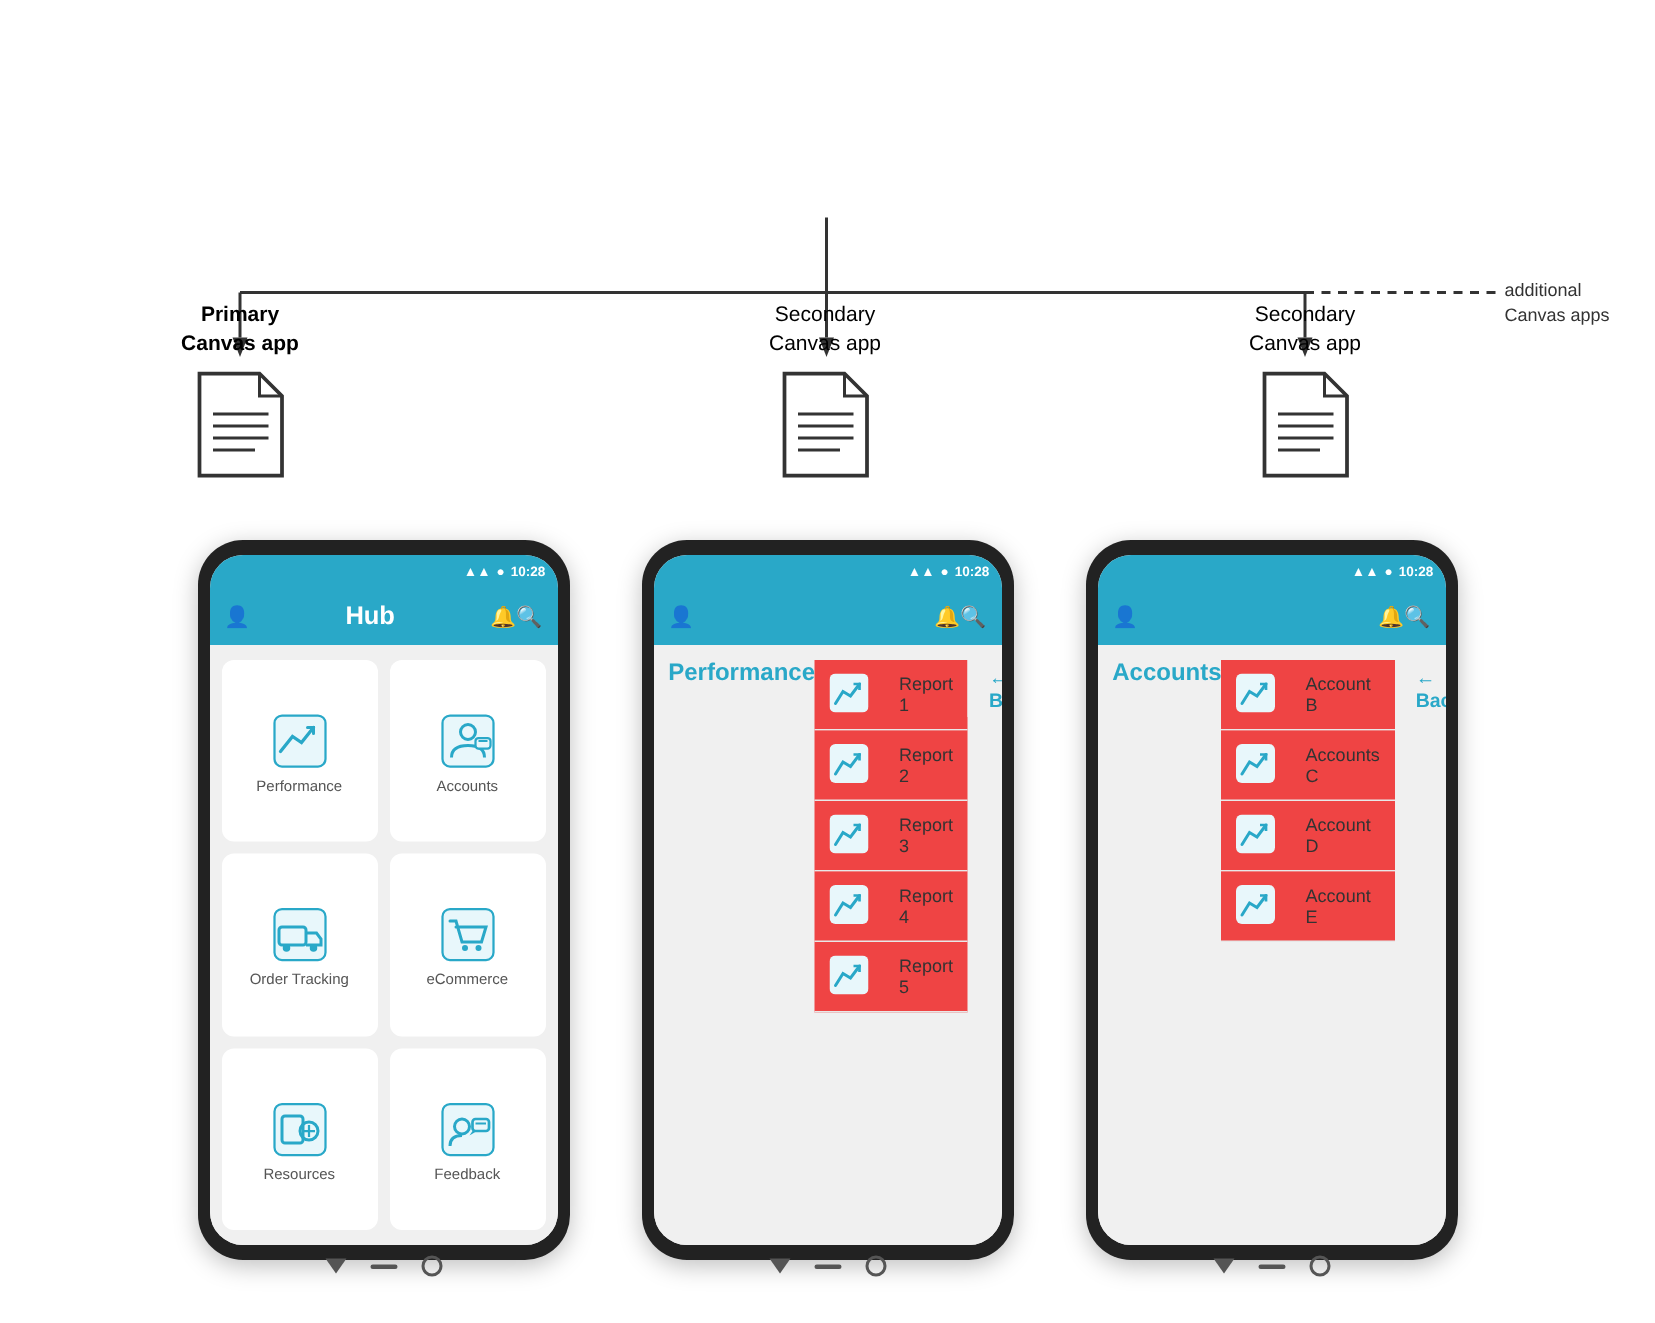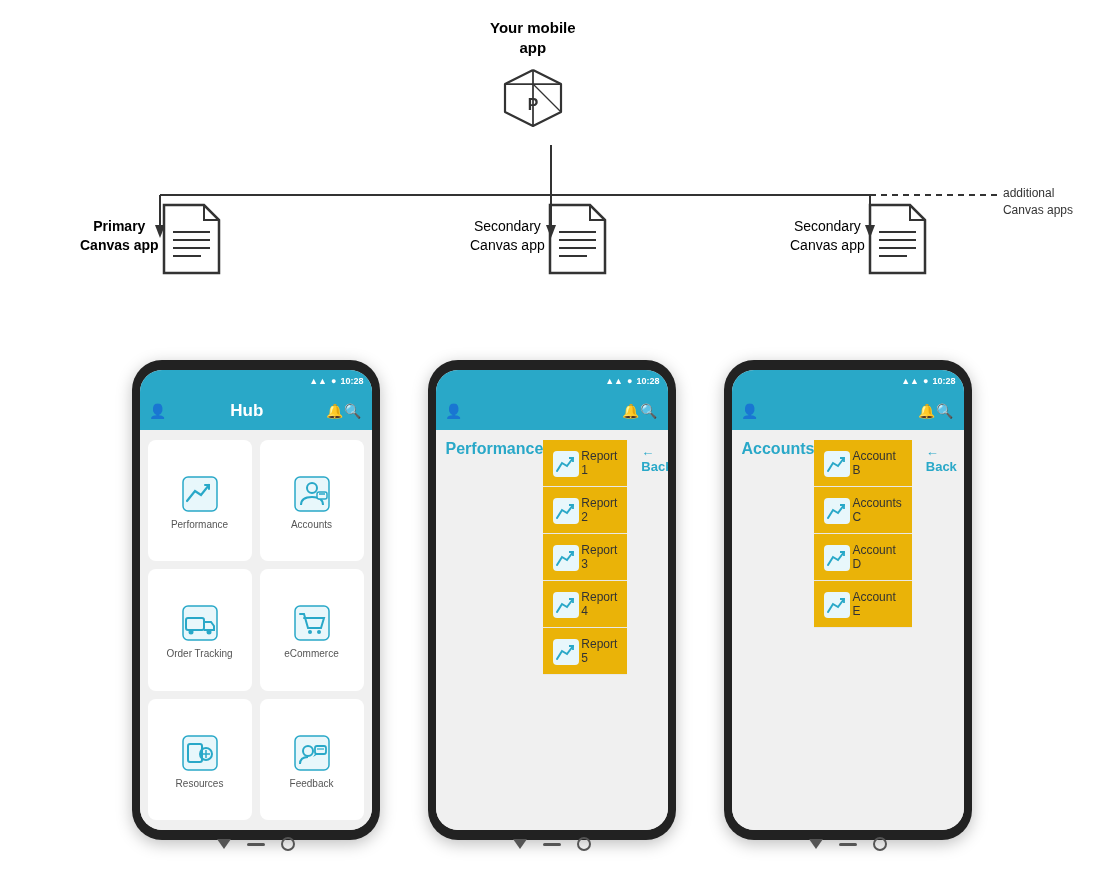--- a/index.html
+++ b/index.html
@@ -46,21 +46,21 @@
       position: absolute;
       top: 0; left: 0;
       width: 100%; height: 100%;
       pointer-events: none;
     }
 
     
     .doc-node {
       position: absolute;
       display: flex;
-      flex-direction: row;
+      flex-direction: column;
       align-items: center;
       width: 160px;
     }
     .doc-node .label {
       font-size: 14px;
       text-align: center;
       line-height: 1.35;
       margin-bottom: 6px;
     }
     .doc-node .label.bold { font-weight: 700; }
@@ -184,24 +184,24 @@
       margin-bottom: 6px;
       padding-left: 2px;
     }
     .list-items {
       flex: 1;
       display: flex;
       flex-direction: column;
       gap: 0;
     }
     .list-item-row {
-      background: #eab308;
-      display: flex;
-      align-items: flex-end;
-      gap: 2px;
+      background: #ef4444;
+      display: flex;
+      align-items: flex-start;
+      gap: 20px;
       padding: 9px 10px;
       border-bottom: 1px solid #e8e8e8;
     }
     .list-item-row svg { width: 26px; height: 26px; flex-shrink: 0; }
     .list-item-label { font-size: 12px; color: #333; }
 
     .back-bar {
       height: 38px;
       background: #f0f0f0;
       display: flex;
@@ -257,32 +257,20 @@
 
     <line x1="870" y1="195" x2="870" y2="225" stroke="#333" stroke-width="2"></line>
 
     <line x1="870" y1="195" x2="1000" y2="195" stroke="#333" stroke-width="2" stroke-dasharray="6,5"></line>
 
     <polygon points="155,225 165,225 160,238" fill="#333"></polygon>
     <polygon points="546,225 556,225 551,238" fill="#333"></polygon>
     <polygon points="865,225 875,225 870,238" fill="#333"></polygon>
   </svg>
 
-  <div class="mobile-app-box" style="top:18px;left:490px;transform:none;">
-    <div class="mobile-app-label">Your mobile<br>app</div>
-    <svg class="box-icon" viewBox="0 0 80 80" xmlns="http://www.w3.org/2000/svg">
-
-      <polyline points="40,8 72,24 72,56 40,72 8,56 8,24 40,8" fill="none" stroke="#333" stroke-width="2.5" stroke-linejoin="round"></polyline>
-      <line x1="40" y1="8" x2="40" y2="72" stroke="#333" stroke-width="2"></line>
-      <line x1="8" y1="24" x2="72" y2="24" stroke="#333" stroke-width="2"></line>
-      <line x1="40" y1="24" x2="72" y2="56" stroke="#333" stroke-width="1.5"></line>
-
-      <text x="34" y="54" font-size="18" font-weight="bold" fill="#333" font-family="Arial">P</text>
-    </svg>
-  </div>
 
   <div class="doc-node" style="position:absolute;top:200px;left:80px;">
     <div class="label bold">Primary<br>Canvas app</div>
     <svg class="doc-icon" viewBox="0 0 65 78" xmlns="http://www.w3.org/2000/svg">
       <path d="M5,5 L45,5 L60,20 L60,73 L5,73 Z" fill="none" stroke="#333" stroke-width="2.5"></path>
       <polyline points="45,5 45,20 60,20" fill="none" stroke="#333" stroke-width="2"></polyline>
       <line x1="14" y1="32" x2="51" y2="32" stroke="#333" stroke-width="2"></line>
       <line x1="14" y1="40" x2="51" y2="40" stroke="#333" stroke-width="2"></line>
       <line x1="14" y1="48" x2="51" y2="48" stroke="#333" stroke-width="2"></line>
       <line x1="14" y1="56" x2="42" y2="56" stroke="#333" stroke-width="2"></line>

